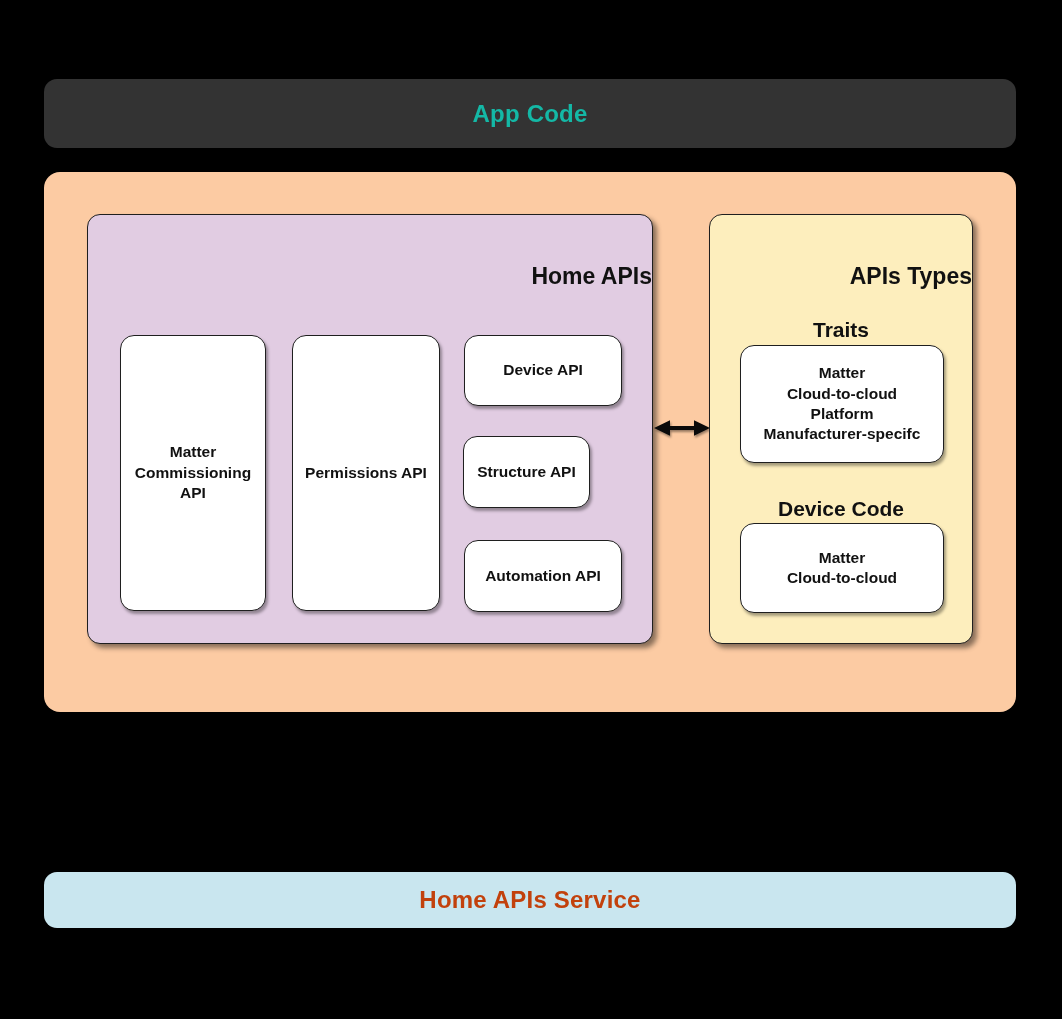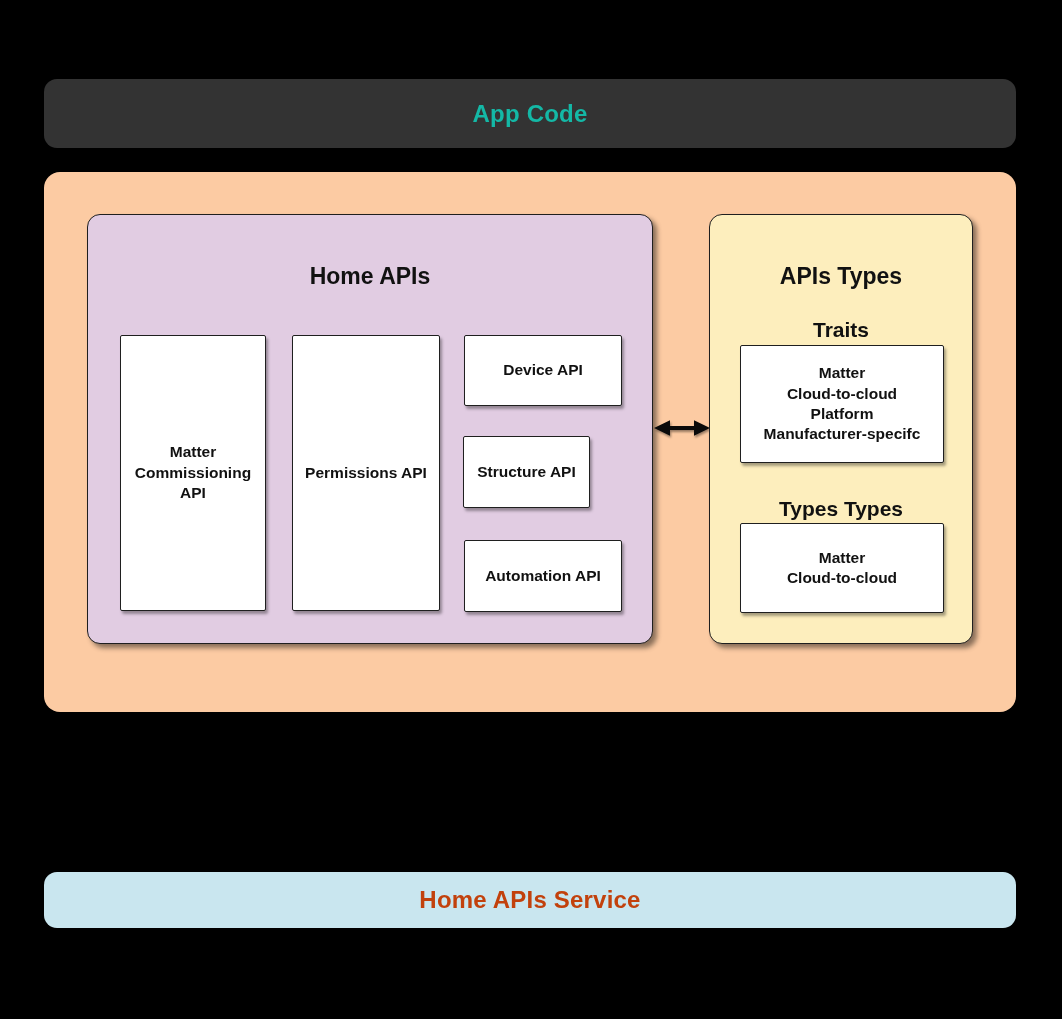--- a/index.html
+++ b/index.html
@@ -31,31 +31,31 @@
 
   .panel {
     position:absolute; top:42px; height:430px;
     border:1.5px solid #1f1f1f; border-radius:13px;
     box-shadow:4px 4px 5px rgba(0,0,0,.45);
   }
   .home-apis  { left:43px;  width:566px; background:var(--home_apis_bg,#E1CCE2); }
   .home-types { left:665px; width:264px; background:var(--home_types_bg,#FDEEBD); }
 
   .panel-title {
-    position:absolute; left:0; right:0; top:48px; text-align:center;
+    position:absolute; left:0; right:0; top:48px; text-align:right;
     font-weight:bold; font-size:23px; color:#111;
   }
   .sub-heading {
     position:absolute; left:0; right:0; text-align:center;
     font-weight:bold; font-size:21px; color:#111;
   }
 
   .card {
     position:absolute; background:var(--card_bg,#fff);
-    border:1.5px solid #1f1f1f; border-radius:2px;
+    border:1.5px solid #1f1f1f; border-radius:14px;
     box-shadow:2px 3px 3px rgba(0,0,0,.35);
     display:flex; align-items:center; justify-content:center;
     text-align:center; font-weight:bold; font-size:15.5px; color:#111;
     line-height:1.32; padding:3px;
   }
   .multiline { white-space:pre-line; }
 
   
   .card-matter      { left:32px;  top:120px; width:146px; height:276px; }
   .card-permissions { left:204px; top:120px; width:148px; height:276px; }
@@ -116,21 +116,21 @@
       <div class="panel-title">APIs Types</div>
 
       <div class="sub-heading heading-traits">Traits</div>
       <div class="card card-traits">
         <span class="multiline">Matter
 Cloud-to-cloud
 Platform
 Manufacturer-specifc</span>
       </div>
 
-      <div class="sub-heading heading-device-types">Types Types</div>
+      <div class="sub-heading heading-device-types">Device Code</div>
       <div class="card card-device-types">
         <span class="multiline">Matter
 Cloud-to-cloud</span>
       </div>
     </div>
 
   </div>
 
   <div class="bar service">
     <span>Home APIs Service</span>

